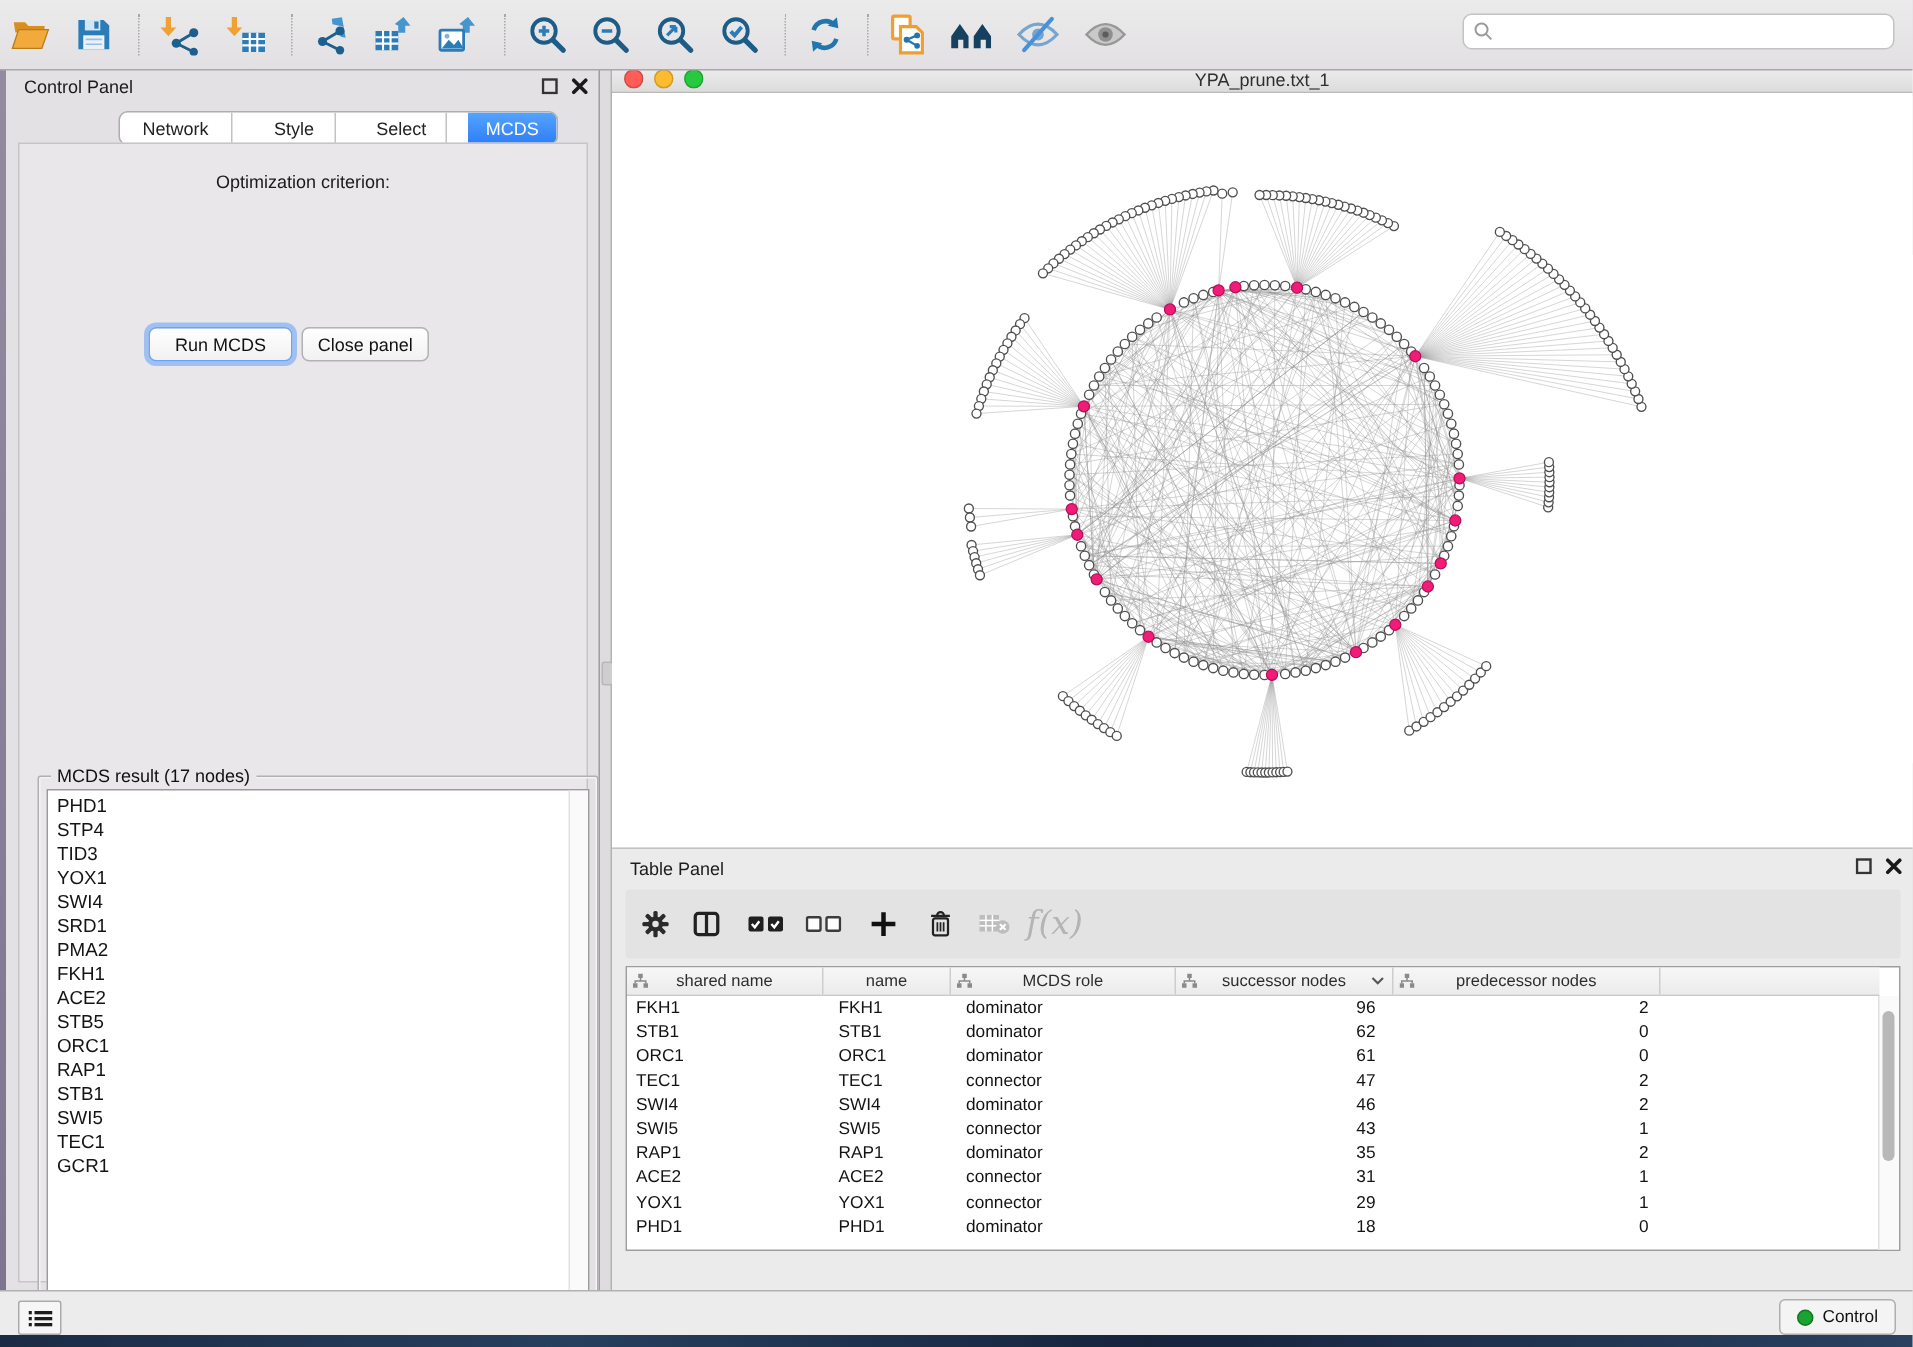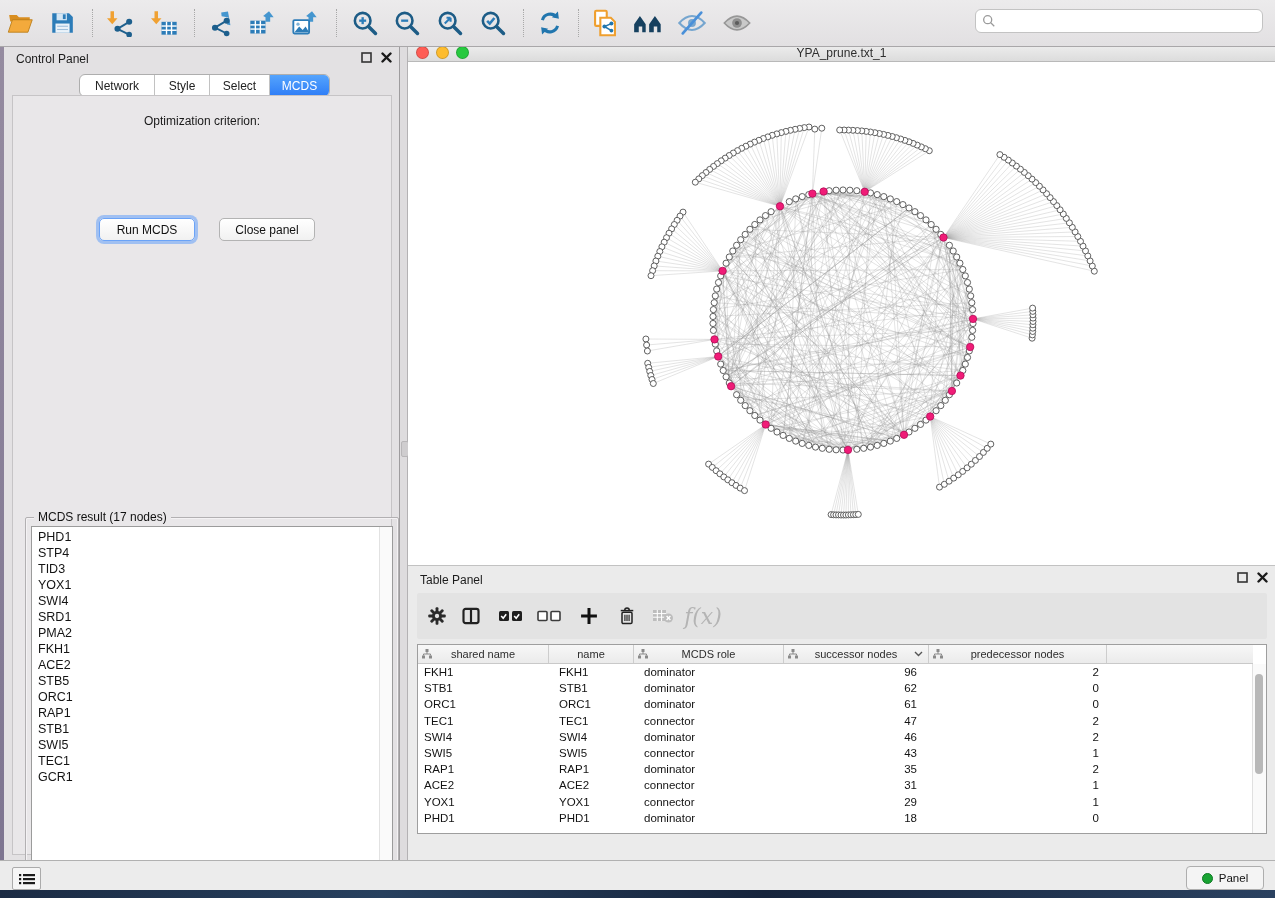--- a/index.html
+++ b/index.html
@@ -248,21 +248,21 @@
   <div class="abs win-btns" style="left:357px;top:6px;">
     <svg width="11" height="11" viewBox="0 0 11 11">
         <rect x="1" y="1" width="9" height="9" fill="none" stroke="#333" stroke-width="1.6"></rect>
       </svg>
     <svg width="11" height="11" viewBox="0 0 11 11">
         <line x1="1.5" y1="1.5" x2="9.5" y2="9.5" stroke="#1a1a1a" stroke-width="2.4" stroke-linecap="round"></line>
         <line x1="9.5" y1="1.5" x2="1.5" y2="9.5" stroke="#1a1a1a" stroke-width="2.4" stroke-linecap="round"></line>
       </svg>
   </div>
 
-  <div class="seg" style="left:75px;top:28px;">
+  <div class="seg" style="left:75px;top:28px;gap:14px;">
     <div class="sg" style="width:74px">
         <span>Network</span>
       </div>
     <div class="sg" style="width:54px">
         <span>Style</span>
       </div>
     <div class="sg" style="width:59px">
         <span>Select</span>
       </div>
     <div class="sg active" style="width:59px">
@@ -270,21 +270,21 @@
       </div>
   </div>
 
   <div id="cp-box">
     <div class="abs label12" style="left:0;right:0;top:18px;text-align:center;">
       <span>Optimization criterion:</span>
     </div>
     <div class="btn focus" style="left:86px;top:122px;width:96px;">
         <span>Run MCDS</span>
       </div>
-    <div class="btn" style="left:206px;top:122px;width:96px;">
+    <div class="btn" style="left:188px;top:122px;width:85px;">
         <span>Close panel</span>
       </div>
 
     <div id="mcds-fieldset">
       <div id="mcds-legend">MCDS result (17 nodes)</div>
       <div id="mcds-list">
         <ul id="mcds-ul">
             <li>PHD1</li>
             <li>STP4</li>
             <li>TID3</li>
@@ -825,15 +825,15 @@
           <rect x="4" y="1" width="12" height="2.2"></rect>
           <rect x="0" y="5" width="2.2" height="2.2"></rect>
           <rect x="4" y="5" width="12" height="2.2"></rect>
           <rect x="0" y="9" width="2.2" height="2.2"></rect>
           <rect x="4" y="9" width="12" height="2.2"></rect>
         </g>
       </svg>
   </div>
   <div id="memory-btn">
     <span id="memory-dot"></span>
-    <span>Panel</span>
+    <span>Control</span>
   </div>
 </div>
 
 </body></html>

